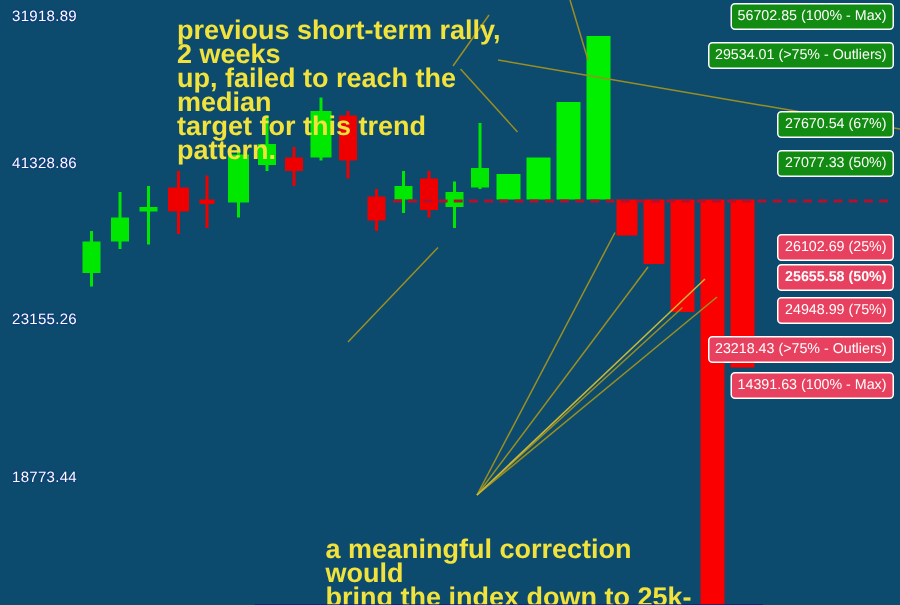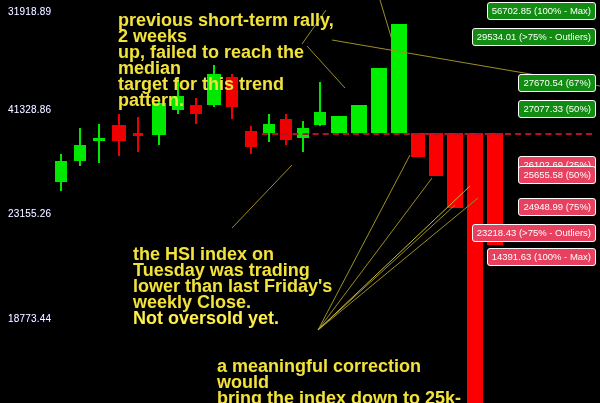--- a/index.html
+++ b/index.html
@@ -4,21 +4,21 @@
 <title>HSI Candlestick Projection Chart</title>
 <style>
   html,body{margin:0;padding:0;background:#0d0d8f;}
   body{
     font-family:"Liberation Sans","DejaVu Sans",sans-serif;
     -webkit-font-smoothing:none;
   }
   #stage{
     position:relative;
     width:600px;height:403px;
-    background:#000000;
+    background:#0c4a6e;
     overflow:hidden;
   }
   
   .axis-label{
     position:absolute;
     color:#ffffff;
     font-size:10px;
     letter-spacing:.2px;
     white-space:nowrap;
     text-shadow:0 0 1px #101094;
@@ -169,35 +169,28 @@
       <line x1="318" y1="330" x2="470" y2="186"></line>
     </g>
   </svg>
 
   <div id="tags">
       <div class="tag green" style="top: 2px; right: 4px;">56702.85 (100% - Max)</div>
       <div class="tag green" style="top: 28px; right: 4px;">29534.01 (&gt;75% - Outliers)</div>
       <div class="tag green" style="top: 74px; right: 4px;">27670.54 (67%)</div>
       <div class="tag green" style="top: 100px; right: 4px;">27077.33 (50%)</div>
       <div class="tag red" style="top: 156px; right: 4px;">26102.69 (25%)</div>
-      <div class="tag red" style="top: 166px; right: 4px;">25655.58 (50%)</div>
+      <div class="tag red" style="top: 176px; right: 4px; font-weight: bold;">25655.58 (50%)</div>
       <div class="tag red" style="top: 198px; right: 4px;">24948.99 (75%)</div>
       <div class="tag red" style="top: 224px; right: 4px;">23218.43 (&gt;75% - Outliers)</div>
       <div class="tag red" style="top: 248px; right: 4px;">14391.63 (100% - Max)</div>
     </div>
 
   <div class="note" style="left:118px;top:12px;width:230px;">previous short-term rally, 2 weeks
 up, failed to reach the median
 target for this trend pattern.</div>
 
-  <div class="note" style="left:133px;top:230px;width:200px;">
-    <span>the HSI index on
-Tuesday was trading
-lower than last Friday's
-weekly Close.</span>
-    <span class="strong">Not oversold yet.</span>
-  </div>
 
   <div class="note" style="left:217px;top:358px;width:250px;">a meaningful correction would
 bring the index down to 25k-23k,
 if it happens this price zone</div>
 
 </div>
 
 </body></html>

